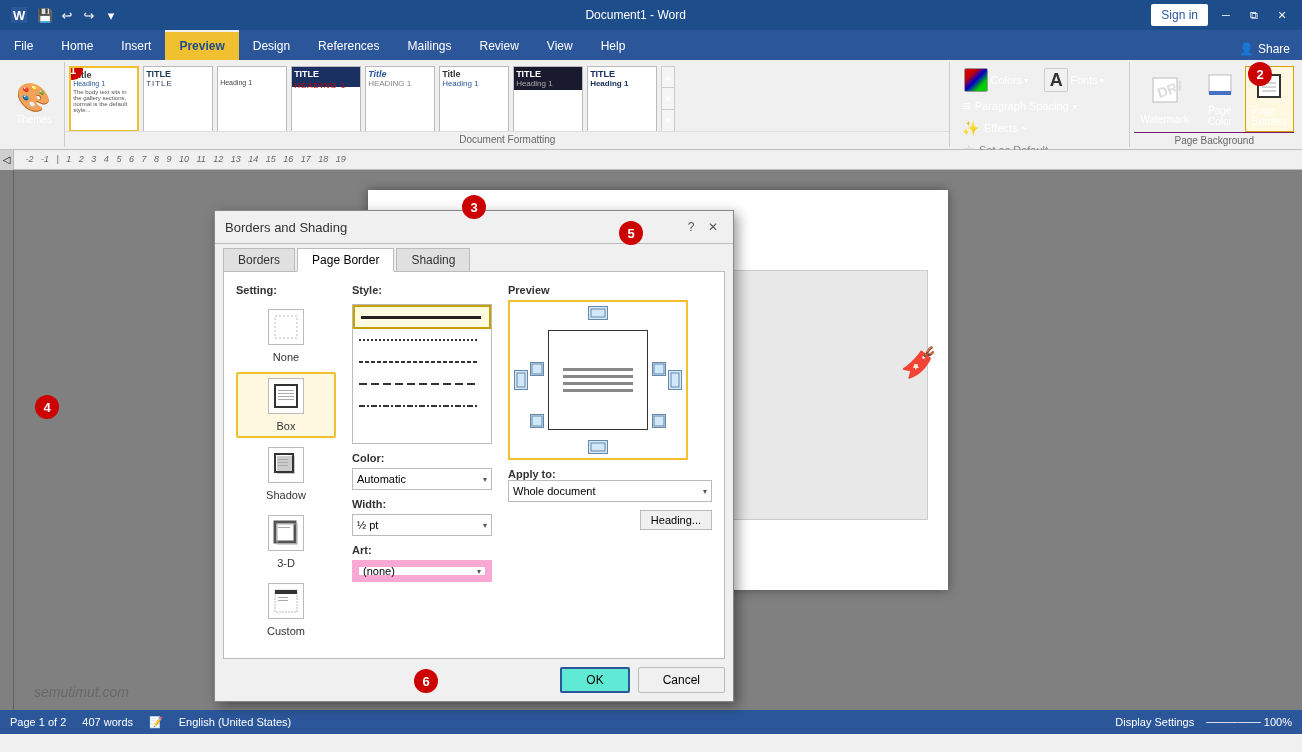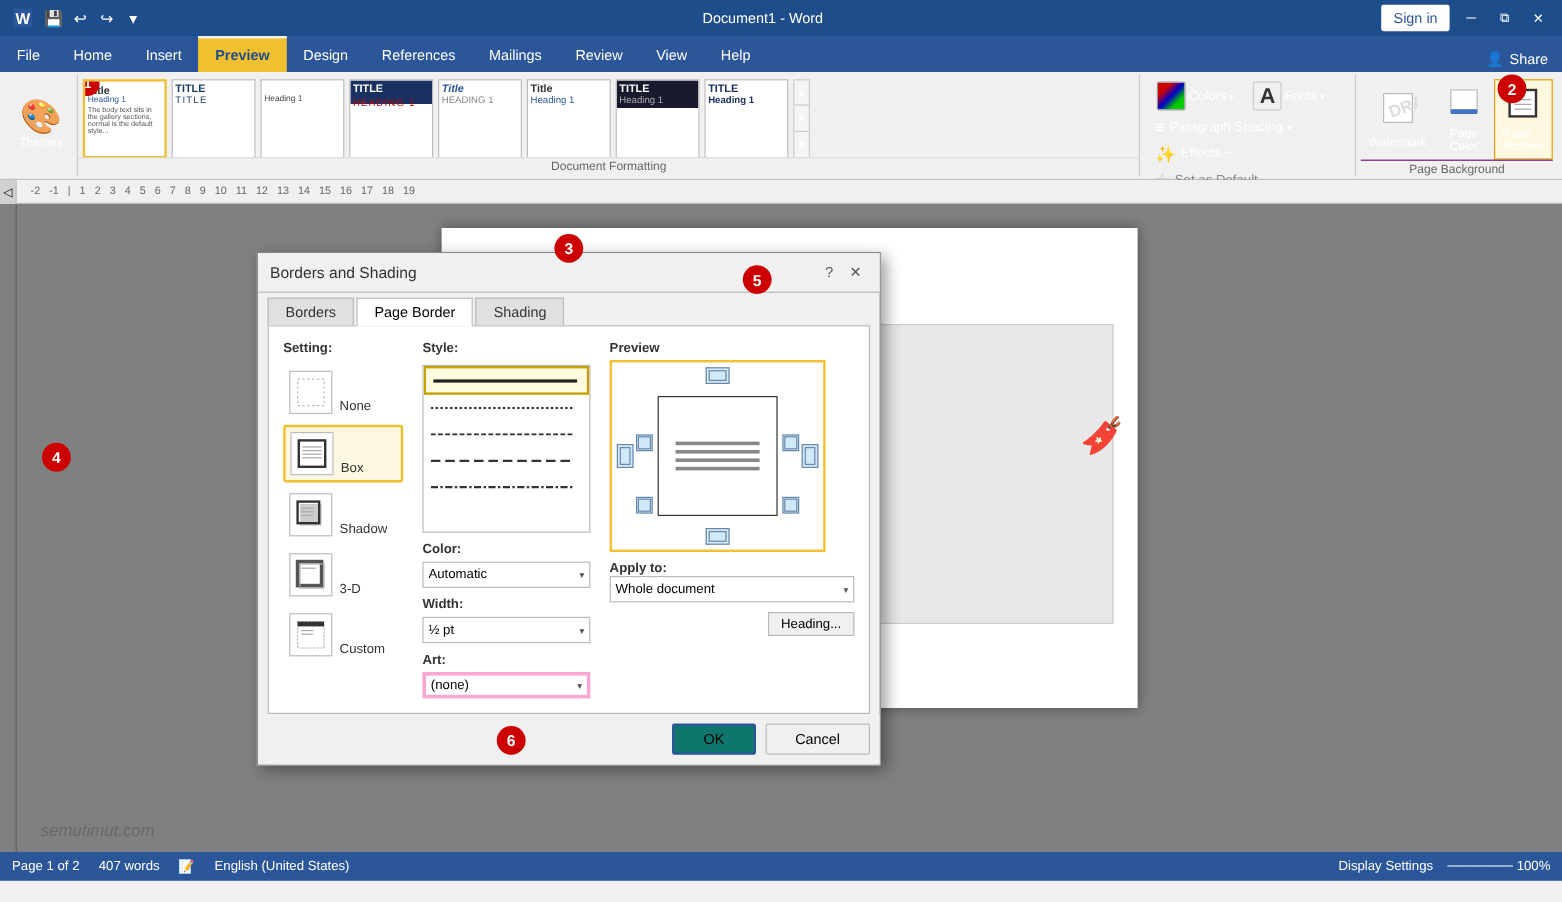--- a/index.html
+++ b/index.html
@@ -158,27 +158,28 @@
       padding: 12px;
       display: flex;
       gap: 16px;
     }
 
     
     .setting-panel { width: 100px; }
     .setting-label { font-size: 11px; font-weight: 600; margin-bottom: 8px; color: #333; }
     .setting-item {
       display: flex;
-      align-items: flex-end;
+      align-items: center;
       gap: 6px;
       padding: 4px;
       cursor: pointer;
       border: 1px solid transparent;
       margin-bottom: 4px;
       border-radius: 2px;
+      flex-direction: column;
     }
     .setting-item.selected { border: 2px solid #f0c030; background: #fff8e0; }
     .setting-icon {
       width: 36px;
       height: 36px;
       border: 1px solid #bbb;
       background: white;
       display: flex;
       align-items: center;
       justify-content: center;
@@ -212,21 +213,21 @@
       padding: 2px 4px;
       display: flex;
       align-items: center;
       justify-content: space-between;
       cursor: pointer;
     }
     .select-arrow { font-size: 8px; color: #555; }
     .art-select {
       width: 100%;
       height: 22px;
-      border: 3px solid #f9a8d4;
+      border: 7px solid #f9a8d4;
       background: white;
       font-size: 11px;
       padding: 2px 4px;
       display: flex;
       align-items: center;
       justify-content: space-between;
       cursor: pointer;
     }
 
     
@@ -317,21 +318,21 @@
     .dialog-footer-btn {
       padding: 4px 24px;
       border: 1px solid #bbb;
       background: #f0f0f0;
       cursor: pointer;
       font-size: 12px;
       border-radius: 2px;
     }
     .dialog-footer-btn.primary {
       border: 2px solid #2b579a;
-      background: #0f766e;
+      background: #5eead4;
     }
 
     
     .anno {
       width: 24px;
       height: 24px;
       border-radius: 50%;
       background: #cc0000;
       color: white;
       font-size: 13px;
@@ -582,21 +583,21 @@
       </div>
       <div style="text-align:center; font-size:10px; color:#666; margin-top:auto; border-top:1px solid #701a75; padding-top:2px;">Page Background</div>
     </div>
 
     <div class="anno" style="top: 62px; right: 30px; z-index:300;">2</div>
   </div>
 </div>
 
 <div style="display:flex; align-items:center; background:#f0f0f0; border-bottom:1px solid #bbb; height:20px; position:relative;">
   <div style="width:14px; height:20px; background:#d0d0d0; border-right:1px solid #bbb; display:flex; align-items:center; justify-content:center; font-size:10px;">◁</div>
-  <div class="ruler" style="flex:1;">
+  <div class="ruler" style="flex:1;font-style:italic;">
     &nbsp;&nbsp;&nbsp;-2&nbsp;&nbsp;&nbsp;-1&nbsp;&nbsp;&nbsp;|&nbsp;&nbsp;&nbsp;1&nbsp;&nbsp;&nbsp;2&nbsp;&nbsp;&nbsp;3&nbsp;&nbsp;&nbsp;4&nbsp;&nbsp;&nbsp;5&nbsp;&nbsp;&nbsp;6&nbsp;&nbsp;&nbsp;7&nbsp;&nbsp;&nbsp;8&nbsp;&nbsp;&nbsp;9&nbsp;&nbsp;&nbsp;10&nbsp;&nbsp;&nbsp;11&nbsp;&nbsp;&nbsp;12&nbsp;&nbsp;&nbsp;13&nbsp;&nbsp;&nbsp;14&nbsp;&nbsp;&nbsp;15&nbsp;&nbsp;&nbsp;16&nbsp;&nbsp;&nbsp;17&nbsp;&nbsp;&nbsp;18&nbsp;&nbsp;&nbsp;19
   </div>
 </div>
 
 <div style="display:flex; height: calc(752px - 30px - 30px - 90px - 20px - 24px - 18px); background:#808080; position:relative;">
   <div class="left-sidebar"></div>
 
   <div style="flex:1; display:flex; justify-content:center; padding:20px; position:relative;">
 
     <div style="background:white; width:580px; height:400px; box-shadow:0 0 10px rgba(0,0,0,0.4); position:relative;">

